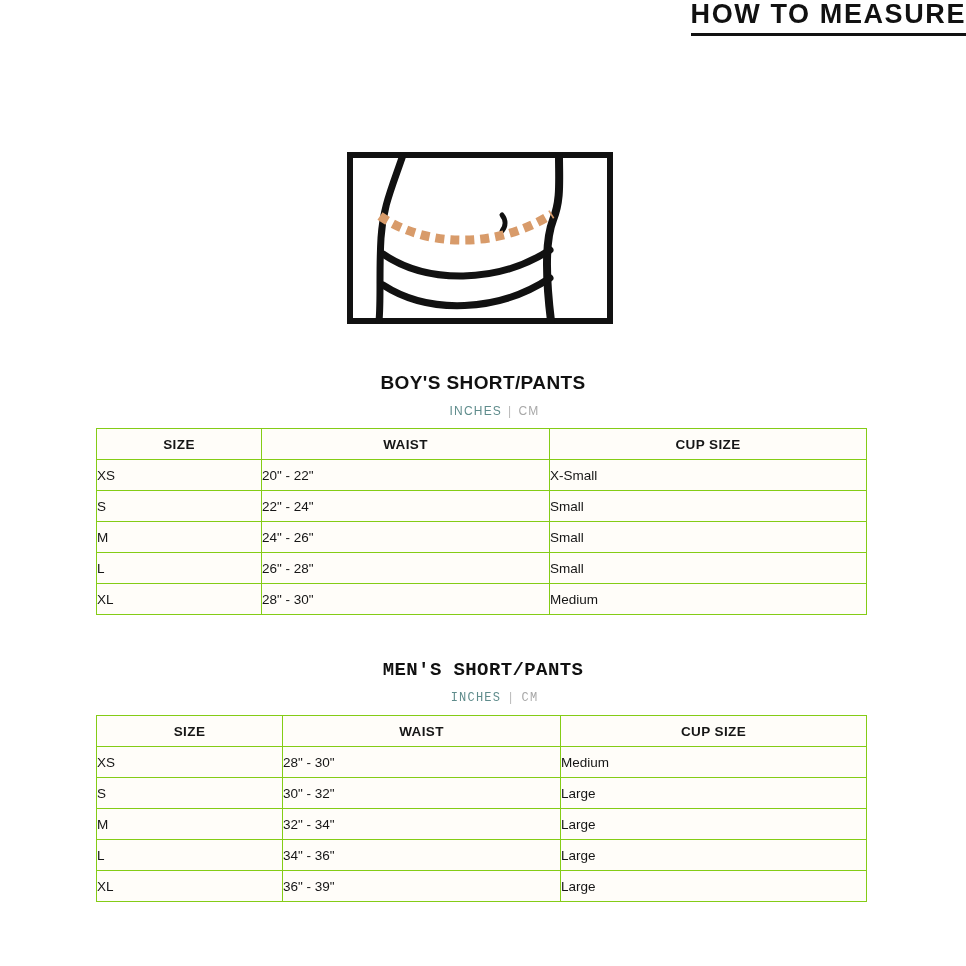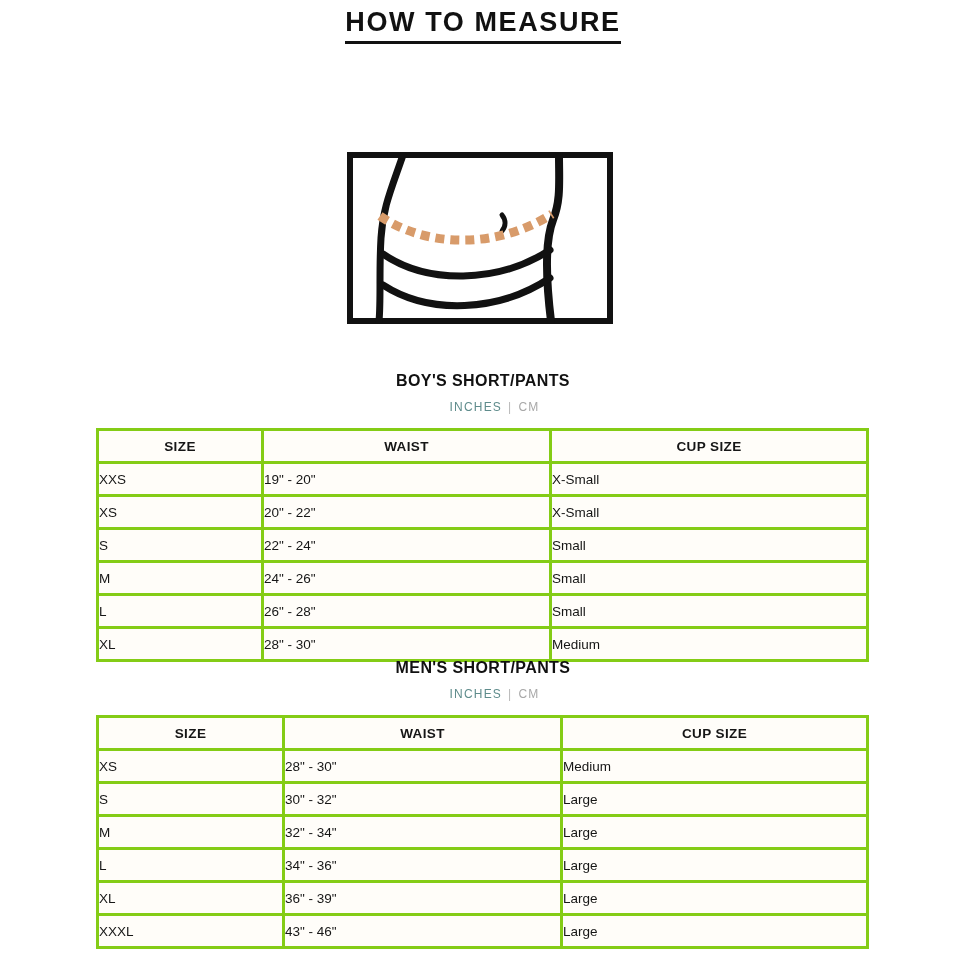--- a/index.html
+++ b/index.html
@@ -11,22 +11,21 @@
     height: 966px;
     background: #ffffff;
     font-family: "Liberation Sans", sans-serif;
     color: #1a1a1a;
     overflow: hidden;
     position: relative;
   }
 
   
   .page-header {
-    text-align: center;
-    padding-top: 8px;
+    text-align: right;
   }
   .main-title {
     font-size: 27px;
     font-weight: bold;
     letter-spacing: 1.6px;
     color: #111111;
     display: inline-block;
     border-bottom: 3px solid #111111;
     padding-bottom: 3px;
     line-height: 1.1;
@@ -53,21 +52,21 @@
   }
 
   
   .section {
     position: absolute;
     left: 0;
     width: 966px;
   }
   .section-title {
     text-align: center;
-    font-size: 16px;
+    font-size: 19px;
     font-weight: bold;
     letter-spacing: 0.4px;
     color: #111111;
   }
   .unit-toggle {
     text-align: center;
     margin-top: 10px;
     font-size: 12px;
     letter-spacing: 1.2px;
     margin-left: 23px;
@@ -87,21 +86,21 @@
 
   
   table.size-table {
     border-collapse: collapse;
     table-layout: fixed;
     background: #fffdf9;
     font-size: 13.5px;
   }
   table.size-table td,
   table.size-table th {
-    border: 3px solid #84cc16;
+    border: 1px solid #84cc16;
     color: #161616;
     font-weight: normal;
     background: #fffdf9;
     padding: 0;
   }
   table.size-table th {
     font-weight: bold;
     letter-spacing: 0.4px;
   }
 
@@ -168,25 +167,20 @@
   </colgroup>
   <thead>
     <tr>
       <th>SIZE</th>
       <th>WAIST</th>
       <th>CUP SIZE</th>
     </tr>
   </thead>
   <tbody>
     <tr>
-      <td>XXS</td>
-      <td>19" - 20"</td>
-      <td>X-Small</td>
-    </tr>
-    <tr>
       <td>XS</td>
       <td>20" - 22"</td>
       <td>X-Small</td>
     </tr>
     <tr>
       <td>S</td>
       <td>22" - 24"</td>
       <td>Small</td>
     </tr>
     <tr>
@@ -200,21 +194,21 @@
       <td>Small</td>
     </tr>
     <tr>
       <td>XL</td>
       <td>28" - 30"</td>
       <td>Medium</td>
     </tr>
   </tbody>
 </table>
 
-<div class="section" style="top:659px;">
+<div class="section" style="top:659px;font-family:Liberation Mono, monospace;">
   <div class="section-title">MEN'S SHORT/PANTS</div>
   <div class="unit-toggle">
     <span class="unit-active">INCHES</span><span class="unit-sep">|</span><span class="unit-inactive">CM</span>
   </div>
 </div>
 
 <table class="size-table" id="table-mens">
   <colgroup>
     <col class="col-size">
       <col class="col-waist">
@@ -246,19 +240,14 @@
     <tr>
       <td>L</td>
       <td>34" - 36"</td>
       <td>Large</td>
     </tr>
     <tr>
       <td>XL</td>
       <td>36" - 39"</td>
       <td>Large</td>
     </tr>
-    <tr>
-      <td>XXXL</td>
-      <td>43" - 46"</td>
-      <td>Large</td>
-    </tr>
   </tbody>
 </table>
 
 </body></html>

